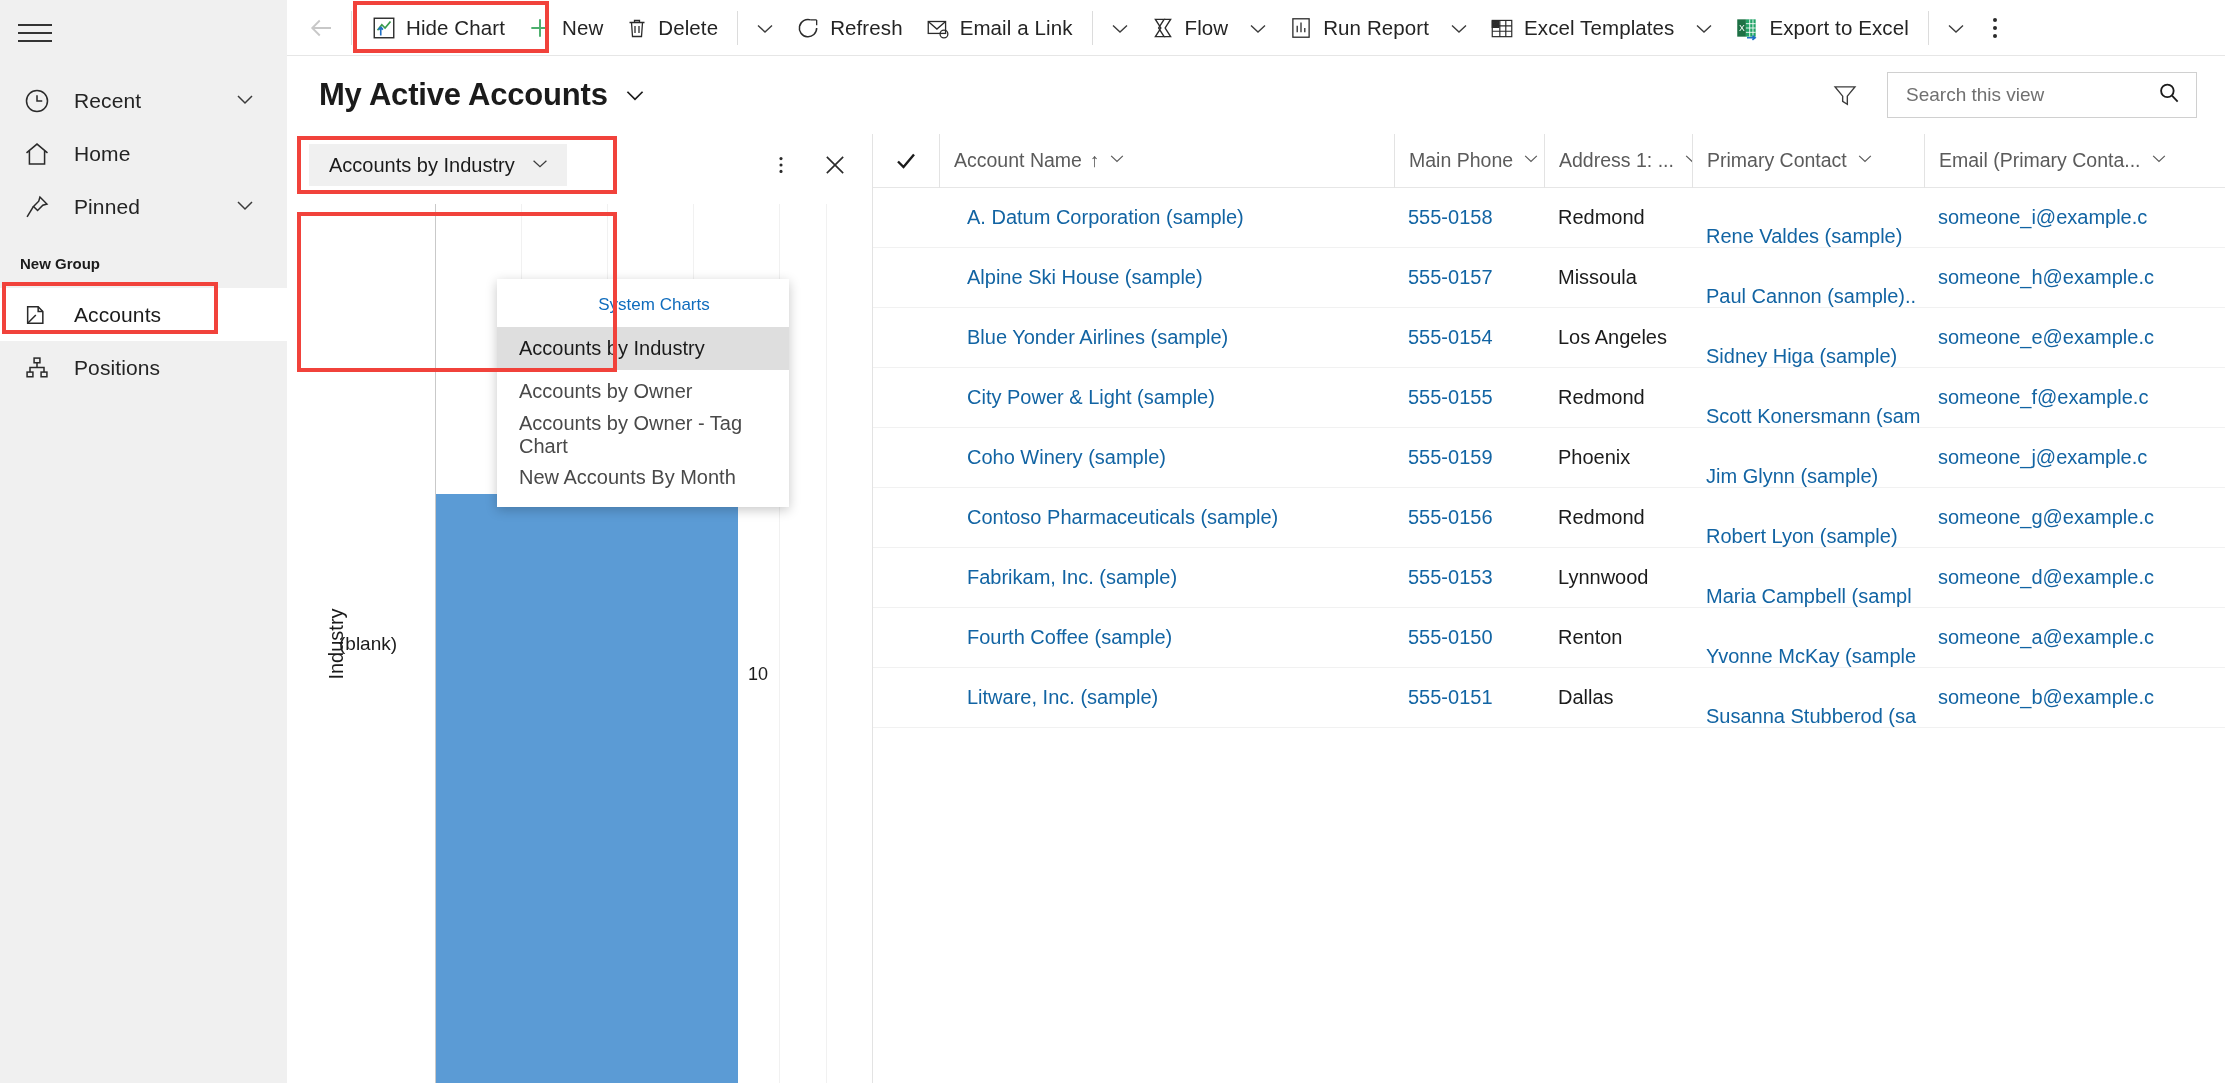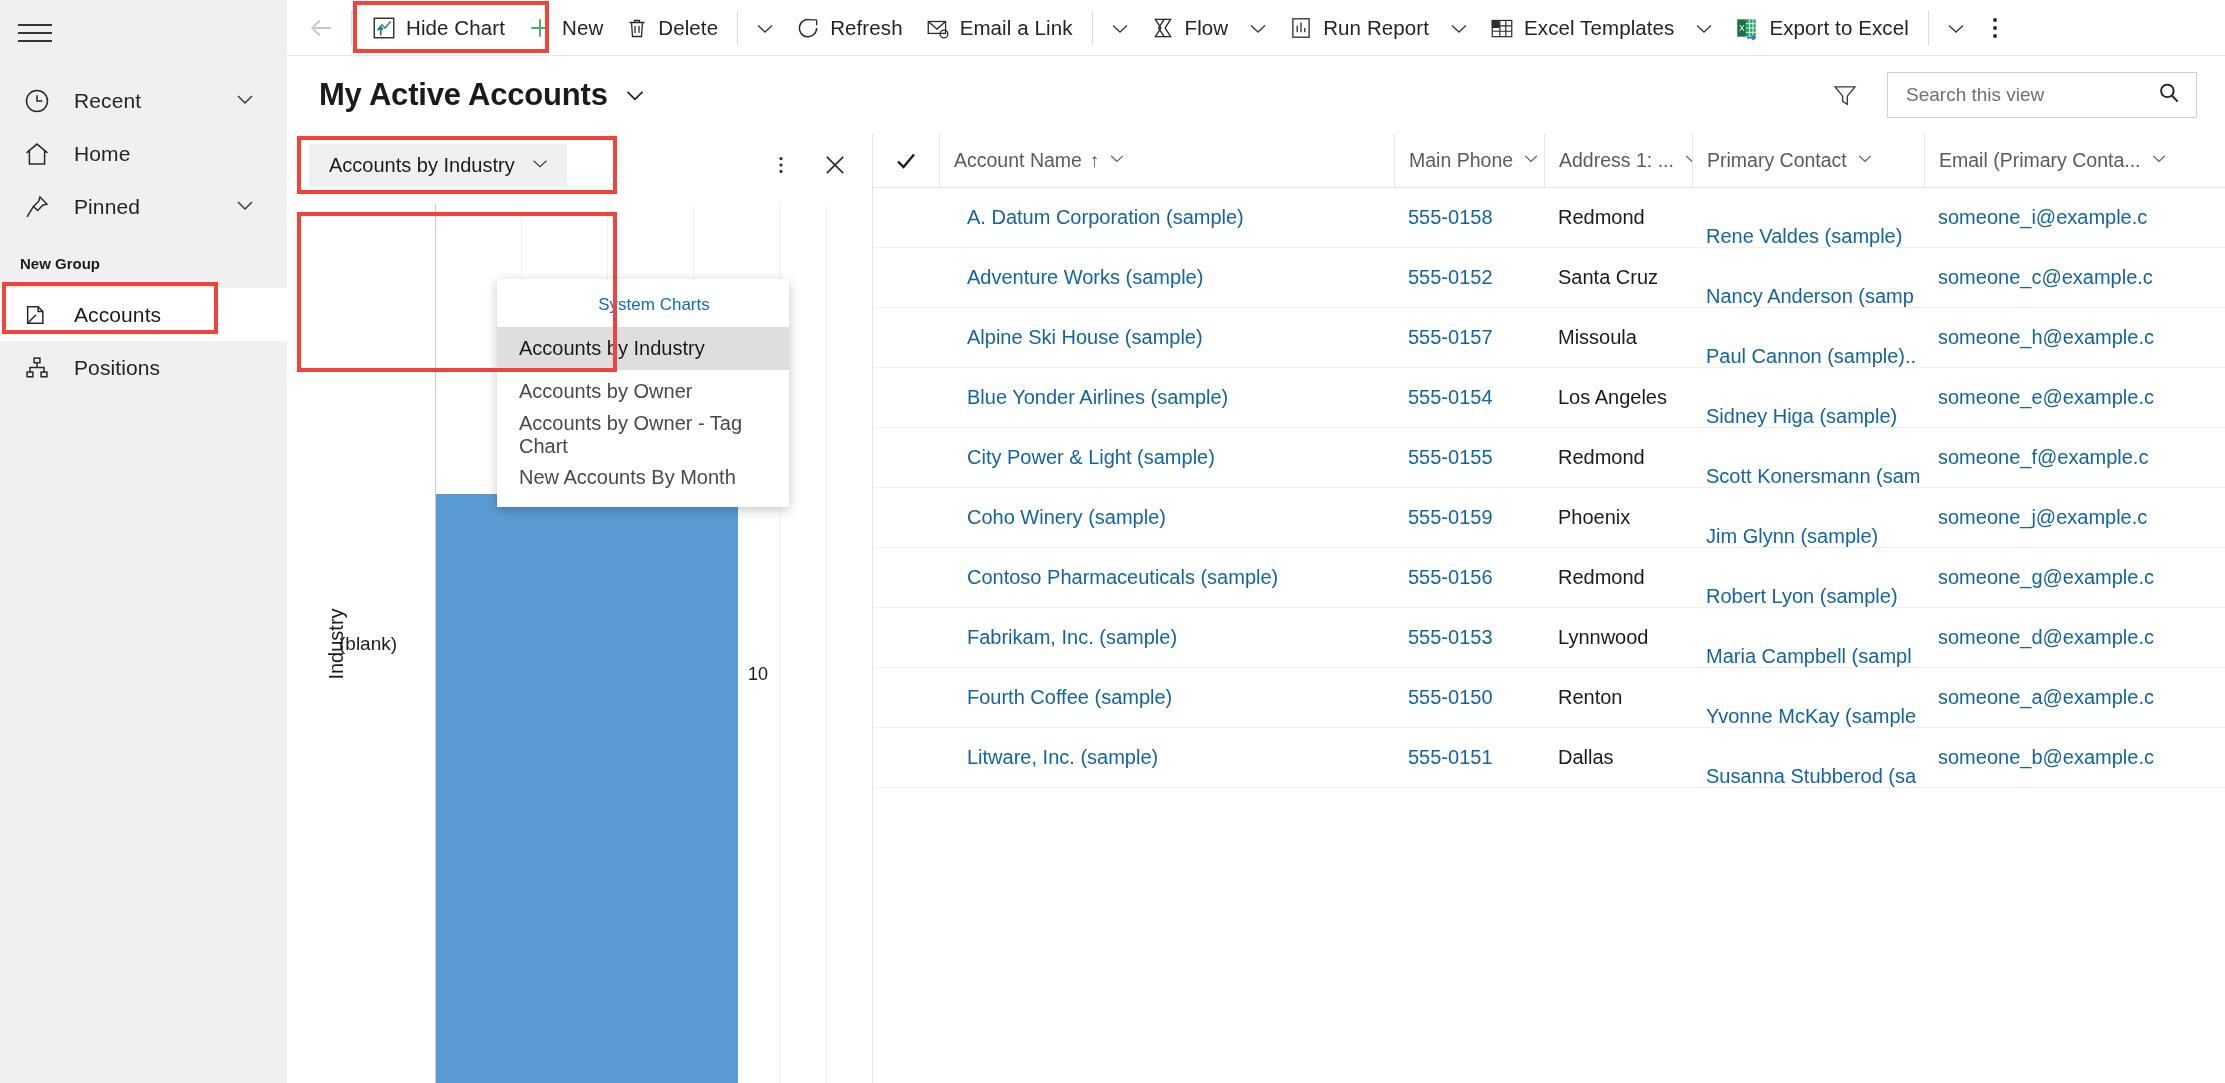--- a/index.html
+++ b/index.html
@@ -773,38 +773,20 @@
               <div class="gc c-contact">
                 <span class="link">Rene Valdes (sample)</span>
               </div>
               <div class="gc c-email">
                 <span class="link">someone_i@example.c</span>
               </div>
             </div>
             <div class="grow">
               <div class="gc c-check pad0"></div>
               <div class="gc c-name">
-                <span class="link">Adventure Works (sample)</span>
-              </div>
-              <div class="gc c-phone">
-                <span class="link">555-0152</span>
-              </div>
-              <div class="gc c-addr">
-                <span class="plain">Santa Cruz</span>
-              </div>
-              <div class="gc c-contact">
-                <span class="link">Nancy Anderson (samp</span>
-              </div>
-              <div class="gc c-email">
-                <span class="link">someone_c@example.c</span>
-              </div>
-            </div>
-            <div class="grow">
-              <div class="gc c-check pad0"></div>
-              <div class="gc c-name">
                 <span class="link">Alpine Ski House (sample)</span>
               </div>
               <div class="gc c-phone">
                 <span class="link">555-0157</span>
               </div>
               <div class="gc c-addr">
                 <span class="plain">Missoula</span>
               </div>
               <div class="gc c-contact">
                 <span class="link">Paul Cannon (sample)..</span>

